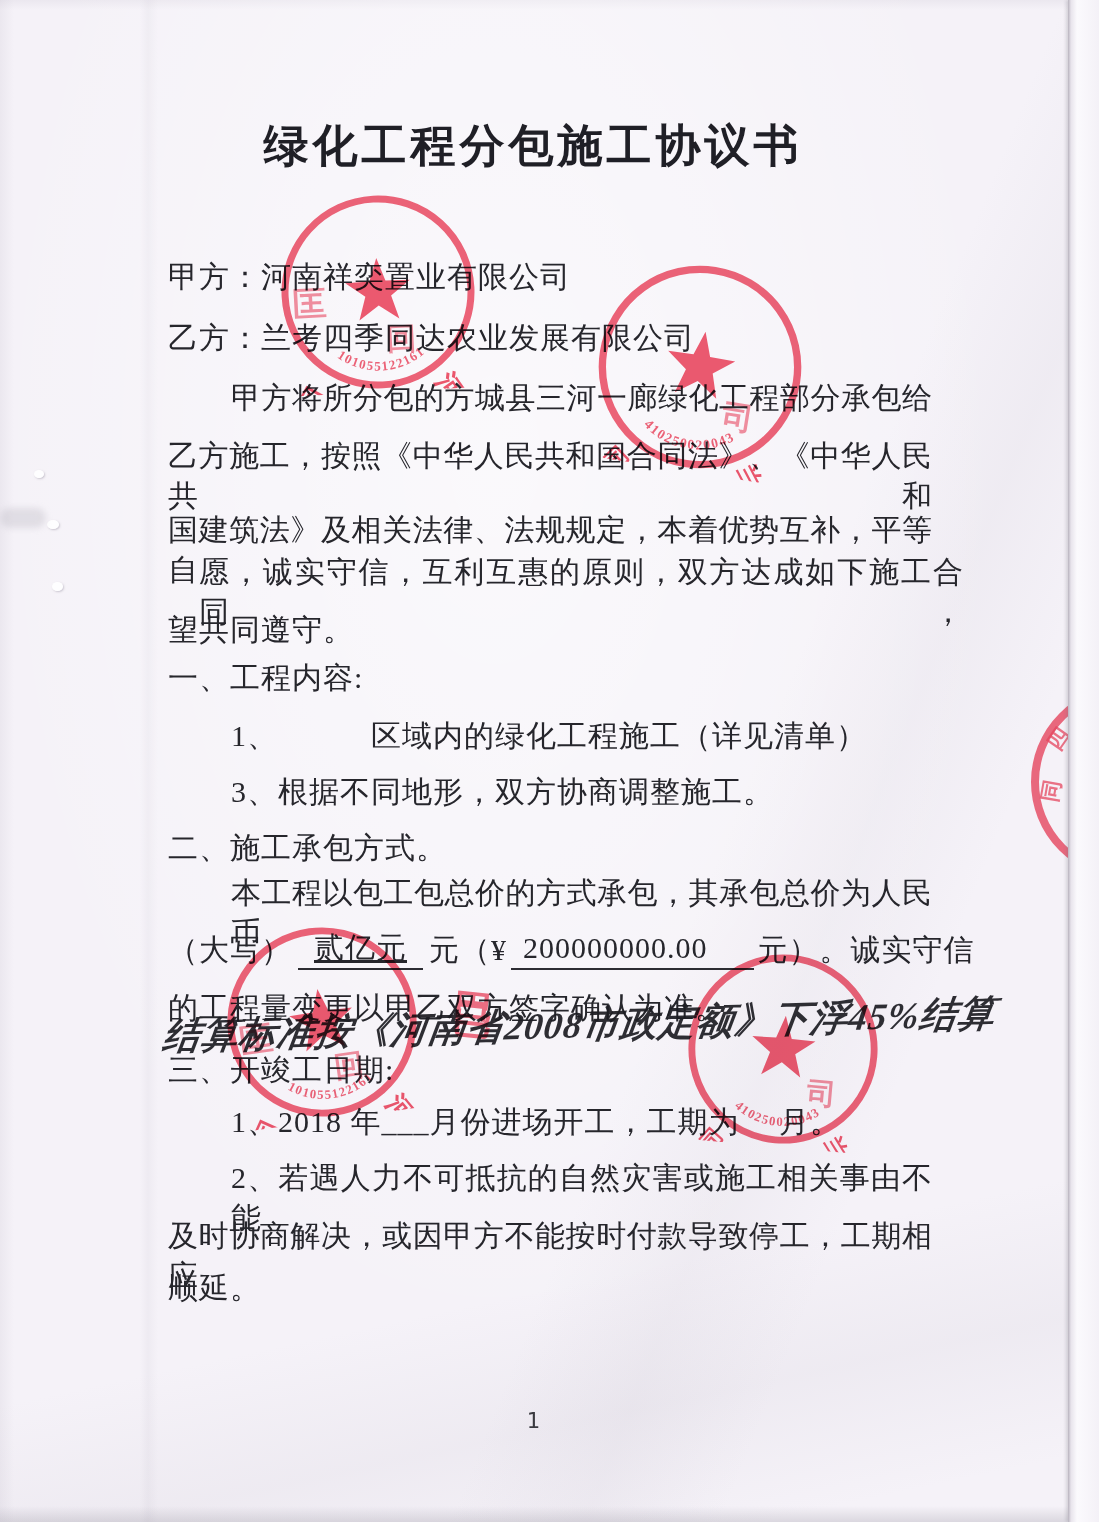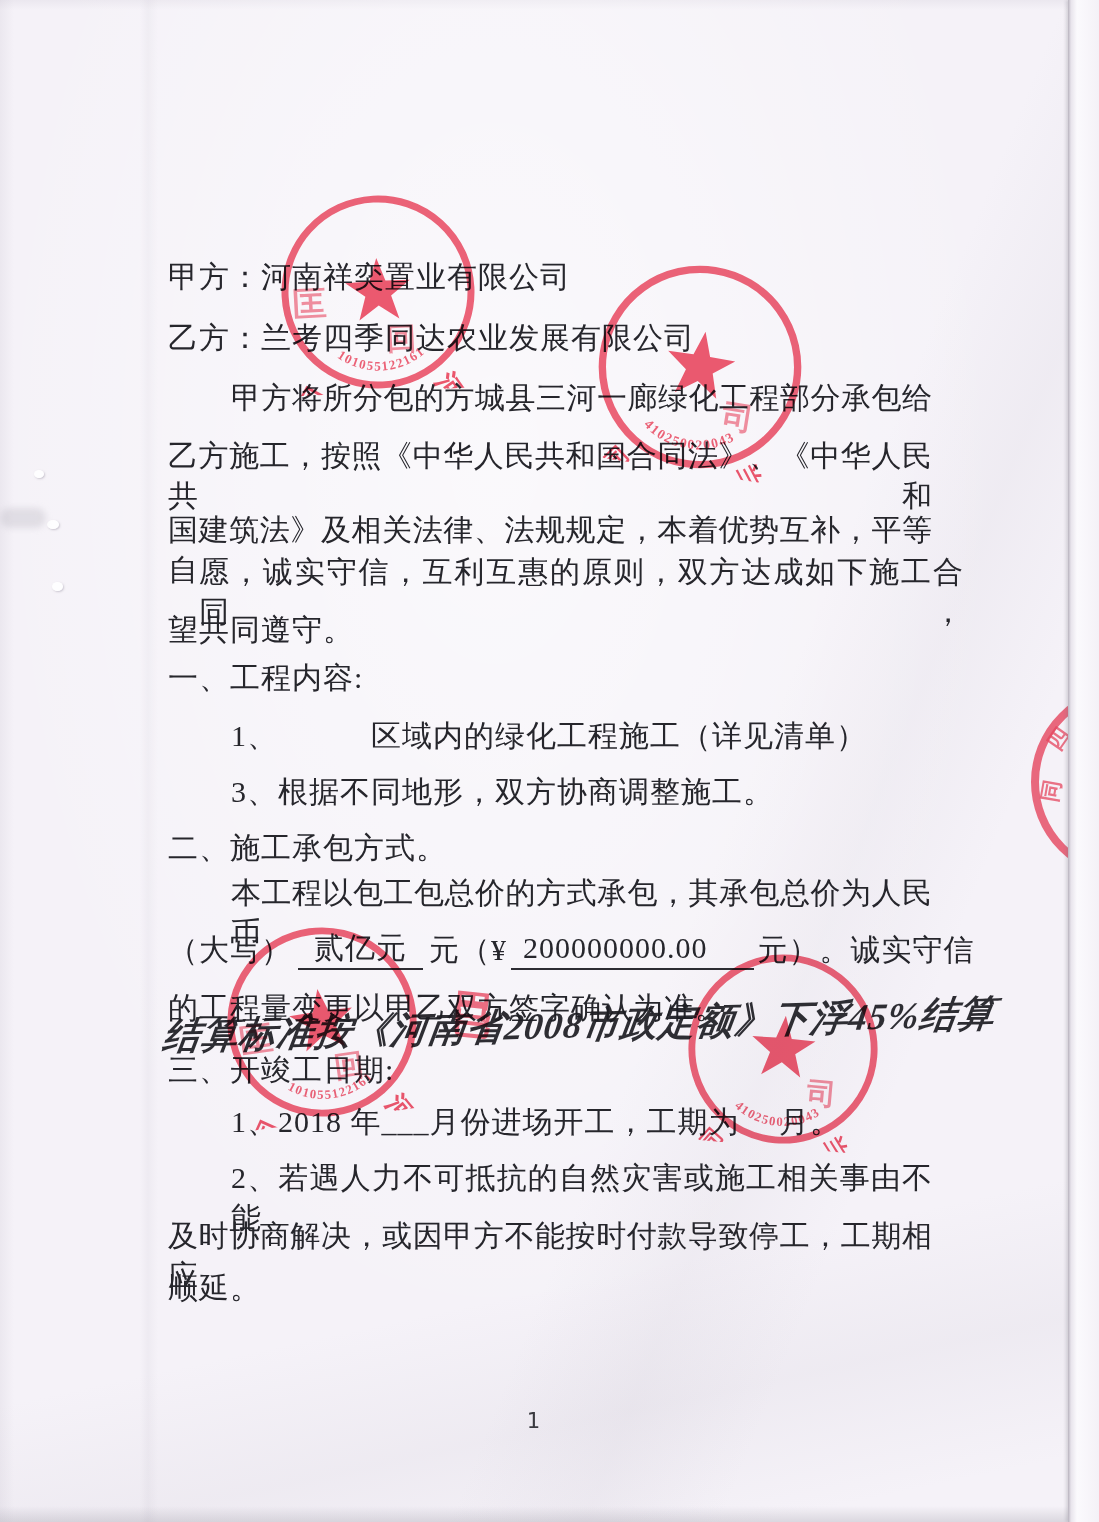--- a/index.html
+++ b/index.html
@@ -30,21 +30,21 @@
     position:absolute;left:168px;
     font-size:30px;line-height:40px;letter-spacing:1px;
     white-space:nowrap;color:#26262c;
   }
   .ind{left:231px;}
   .just{white-space:normal;text-align:justify;text-align-last:justify;letter-spacing:0;}
   .w-full{width:764px;}
   .w-ind{width:701px;}
   .amount{display:flex;align-items:flex-end;}
   .amount .seg{display:inline-block;}
-  .u1{border-bottom:2px solid #2c2c32;padding:0 16px;margin:0 6px;}
+  .u1{border-bottom:2px solid #2c2c32;padding:0 16px;margin:0 6px;text-decoration:underline;}
   .u2{border-bottom:2px solid #2c2c32;padding:0 46px 0 12px;margin:0 4px;font-family:Liberation Serif, serif;}
   .handwriting{
     position:absolute;left:163px;top:1014px;width:740px;
     font-size:37px;line-height:46px;letter-spacing:1px;white-space:nowrap;
     color:#1d1d23;font-style:italic;font-weight:600;
     transform:rotate(-1.6deg) skewX(-9deg);transform-origin:left center;
     opacity:.92;
   }
   .pagenum{
     position:absolute;top:1408px;left:0;width:1066px;text-align:center;
@@ -75,20 +75,21 @@
 </head>
 <body>
 
 <div class="page">
 
   <div class="dent" style="left:34px;top:470px;width:10px;height:8px;"></div>
   <div class="dent" style="left:47px;top:520px;width:12px;height:9px;"></div>
   <div class="dent" style="left:52px;top:582px;width:11px;height:9px;"></div>
   <div class="smudge"></div>
 
+  <div class="title">绿化工程分包施工协议书</div>
 
   <div class="ln" style="top:257px;">甲方：河南祥奕置业有限公司</div>
   <div class="ln ind just w-ind" style="top:378px;">甲方将所分包的方城县三河一廊绿化工程部分承包给</div>
 
   <div class="ln" style="top:318px;">乙方：兰考四季同达农业发展有限公司</div>
   <div class="ln just w-full" style="top:436px;">乙方施工，按照《中华人民共和国合同法》、《中华人民共和</div>
   <div class="ln just w-full" style="top:494px;margin-top:16px;">国建筑法》及相关法律、法规规定，本着优势互补，平等自</div>
   <div class="ln just w-full" style="top:552px;margin-left:31px;">愿，诚实守信，互利互惠的原则，双方达成如下施工合同，</div>
   <div class="ln" style="top:610px;">望共同遵守。</div>
 

